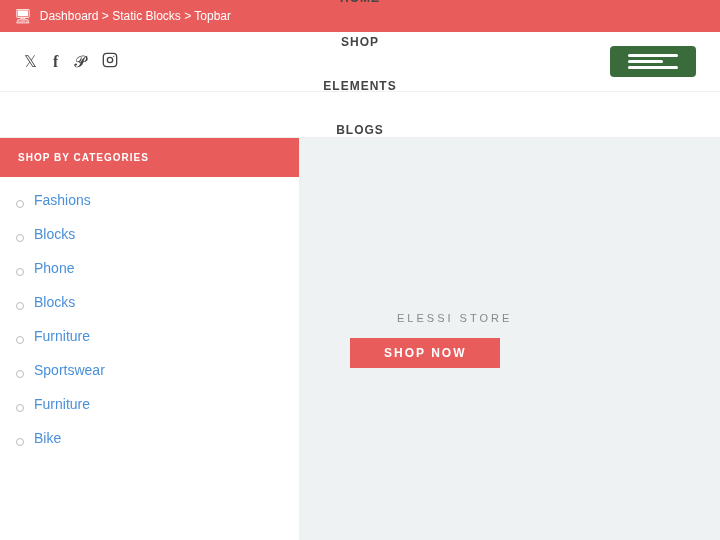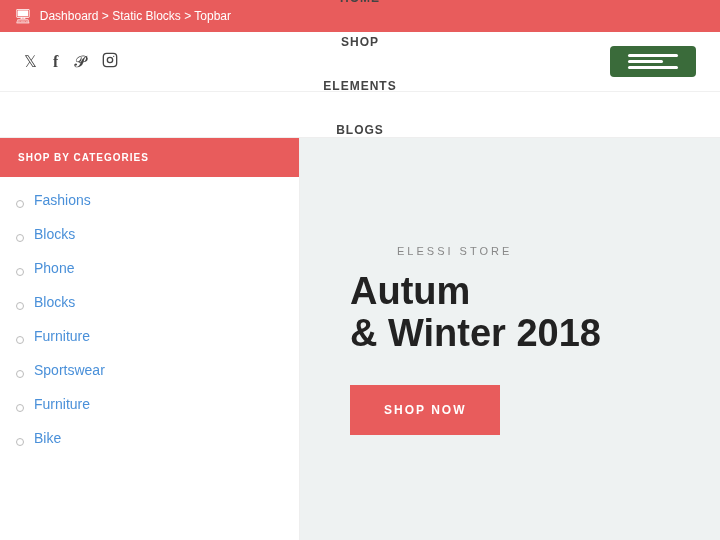--- a/index.html
+++ b/index.html
@@ -164,21 +164,21 @@
       margin-bottom: 30px;
     }
     .shop-now-btn {
       background: #e85c5c;
       color: #fff;
       font-size: 12px;
       font-weight: bold;
       letter-spacing: 2px;
       text-transform: uppercase;
       border: none;
-      padding: 18px 34px;
+      padding: 8px 34px;
       cursor: pointer;
       display: inline-block;
       width: fit-content;
     }
   </style>
 </head>
 <body>
 
 <div class="admin-bar">
   <span class="admin-bar-icon">🖥</span>
@@ -251,20 +251,16 @@
         </li>
         <li class="category-item">
           <span class="cat-dot"></span>
           <a class="cat-label" href="#">Bike</a>
         </li>
       </ul>
   </aside>
 
   <section class="hero-area">
     <div class="hero-store-label">ELESSI STORE</div>
-    <div class="hero-title">
-      <span>Autum</span><br>
-      <span>&amp; Winter 2018</span>
-    </div>
     <button class="shop-now-btn">SHOP NOW</button>
   </section>
 
 </div>
 
 </body></html>

